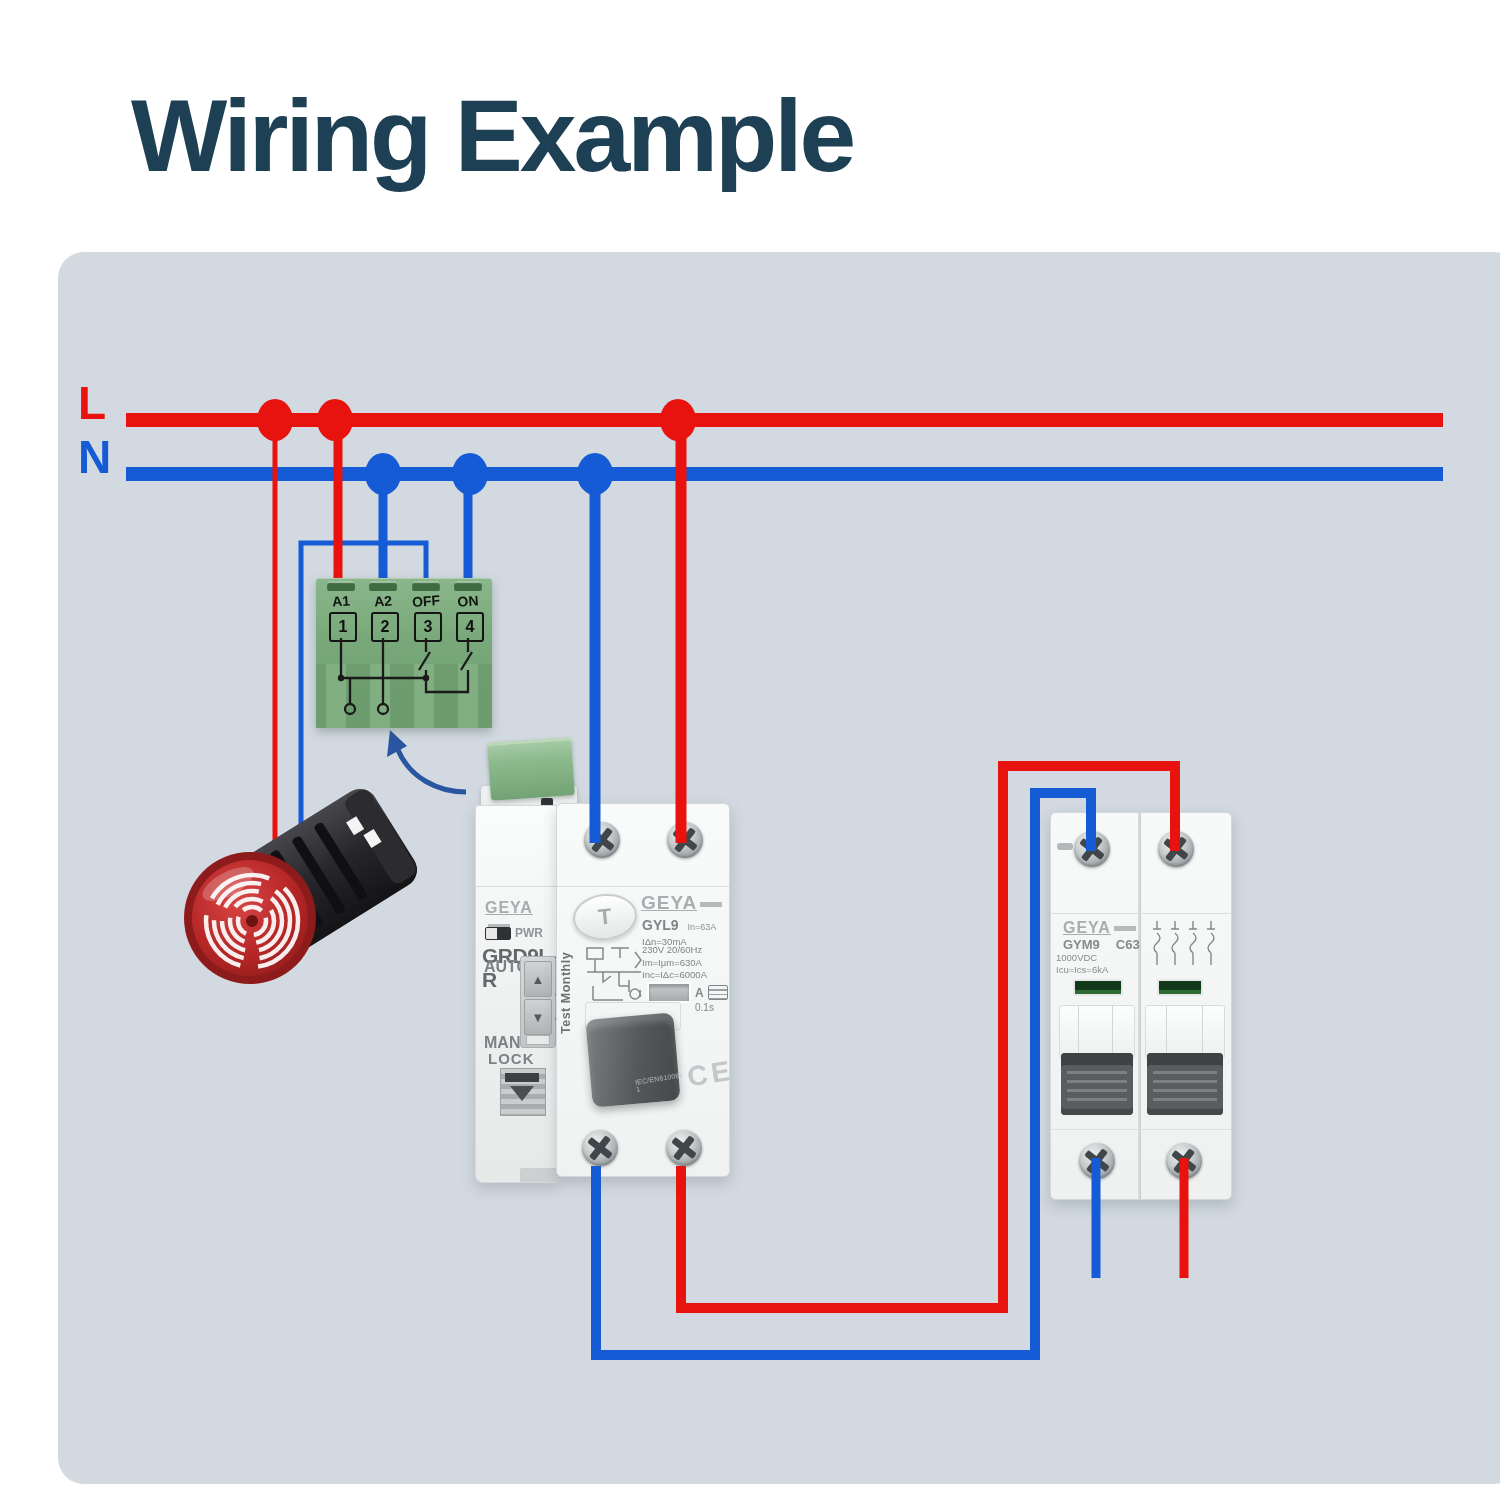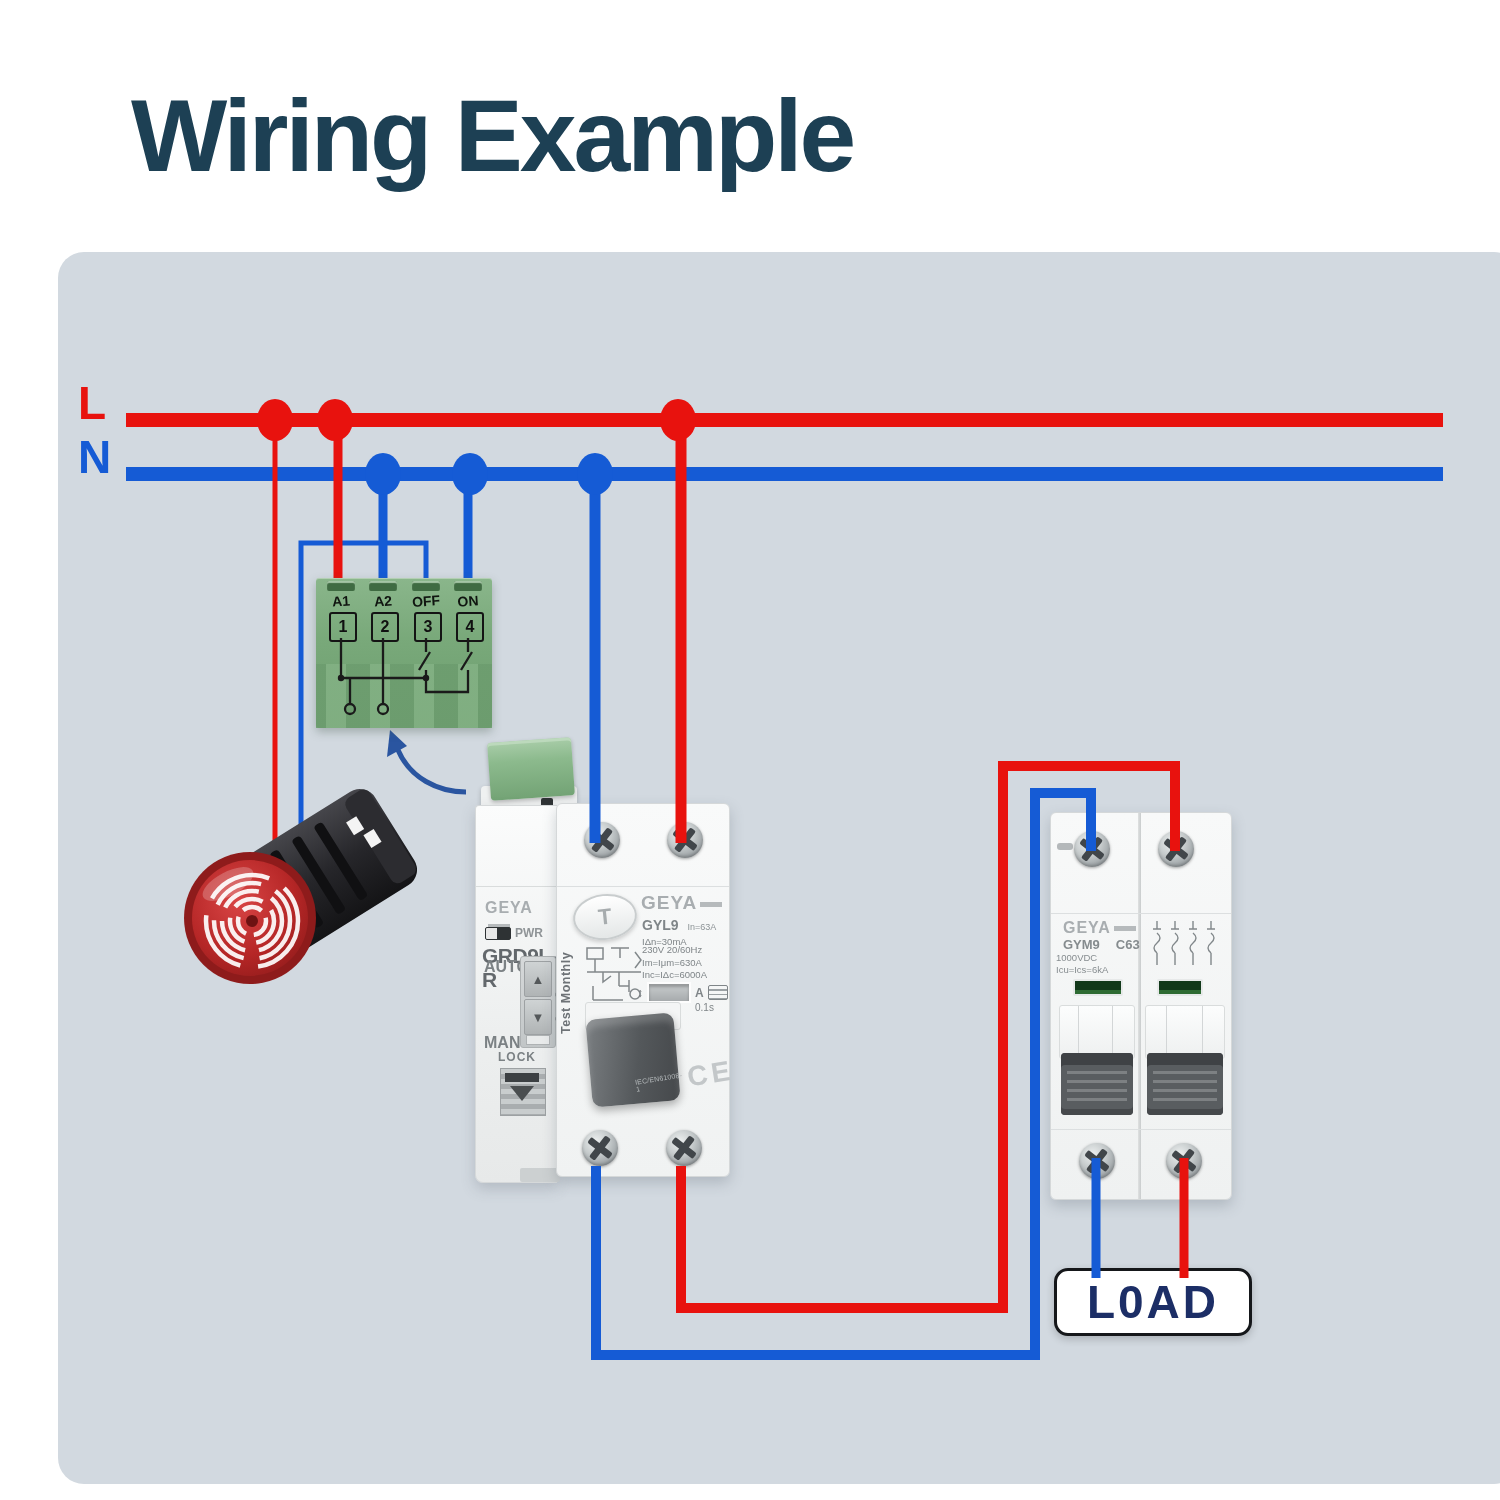--- a/index.html
+++ b/index.html
@@ -37,21 +37,21 @@
   .tb-num{top:34px;width:24px;height:26px;border:2.5px solid #141414;border-radius:3px;
           display:flex;align-items:center;justify-content:center;font-size:16px;font-weight:700;color:#101010;}
 
   
   .screw{position:absolute;width:36px;height:36px;border-radius:50%;
          background:radial-gradient(circle at 38% 32%,#eef1f1 0%,#c7cccd 40%,#9aa0a3 75%,#7f8689 100%);
          box-shadow:0 1px 3px rgba(0,0,0,.35), inset 0 -2px 3px rgba(0,0,0,.2);}
   .screw::before,.screw::after{content:"";position:absolute;left:50%;top:50%;background:#41464a;border-radius:2px;}
   .screw::before{width:27px;height:7px;transform:translate(-50%,-50%) rotate(38deg);}
   .screw::after{width:7px;height:27px;transform:translate(-50%,-50%) rotate(38deg);}
-  .brand{font-weight:700;color:#a8adb0;letter-spacing:1px;}
+  .brand{font-weight:700;color:#a8adb0;letter-spacing:1px;text-decoration:underline;}
   .brand .bar{display:inline-block;width:22px;height:5px;background:#b6babc;margin-left:3px;margin-bottom:2px;}
 
   
   .rcbo{left:437px;top:740px;width:253px;height:446px;}
   .plug-mount{left:6px;top:46px;width:96px;height:44px;background:#eff1f1;border-radius:4px;
               box-shadow:0 2px 5px rgba(0,0,0,.2);}
   .plug{left:14px;top:0px;width:84px;height:58px;border-radius:4px;transform:rotate(-4deg);
         background:linear-gradient(180deg,#a9cda9 0%,#8cba8d 35%,#73a375 100%);
         box-shadow:inset 0 3px 0 #bcd9bc,0 2px 4px rgba(0,0,0,.25);}
   .plug-pin{left:66px;top:58px;width:12px;height:20px;border-radius:2px;
@@ -70,21 +70,21 @@
   .manu{left:8px;top:228px;}
   .slider{left:44px;top:150px;width:34px;height:90px;border:1px solid #aeb2b3;border-radius:3px;
           background:linear-gradient(180deg,#d6d9da,#c2c6c7);}
   .sl-btn{left:3px;width:26px;height:34px;background:linear-gradient(180deg,#cfd3d4,#b0b4b5);
           border:1px solid #9da1a3;border-radius:2px;display:flex;align-items:center;justify-content:center;
           font-size:13px;color:#54585a;}
   .sl-up{top:4px;} .sl-dn{top:42px;}
   .sl-win{left:5px;top:78px;width:22px;height:8px;background:#e9ebeb;border:1px solid #aeb2b3;}
   .updown{left:74px;top:150px;height:90px;width:12px;font-size:42px;color:#75797c;
           transform:scaleY(1.9);transform-origin:center;line-height:90px;}
-  .lock-label{left:22px;top:244px;font-size:12px;font-weight:700;color:#7b8184;letter-spacing:1px;}
+  .lock-label{left:12px;top:244px;font-size:15px;font-weight:700;color:#7b8184;letter-spacing:1px;}
   .lock-slider{left:24px;top:262px;width:44px;height:46px;border:1px solid #9da1a3;
                background:repeating-linear-gradient(180deg,#c9cdce 0 5px,#a9adaf 5px 10px);}
   .lock-dark{left:4px;top:4px;width:34px;height:9px;background:#3c4043;}
   .lock-tri{left:9px;top:17px;width:0;height:0;border-left:12px solid transparent;
             border-right:12px solid transparent;border-top:15px solid #4a4e50;}
   .foot{left:44px;top:362px;width:40px;height:14px;background:#ccd0d1;border-radius:2px;}
 
   .rmod{left:81px;top:63px;width:172px;height:372px;border-radius:6px;
         background:linear-gradient(180deg,#f9fafa,#f0f2f2);
         border:1px solid #d5d8d9;box-shadow:0 6px 14px rgba(90,100,110,.28);}
@@ -332,21 +332,20 @@
         <div class="th-ridges"></div>
       </div>
     <div class="abs th" style="left:96px;width:76px;height:62px">
         <div class="th-ridges"></div>
       </div>
     <div class="abs mcb-bot-seam"></div>
     <div class="screw" style="left:28px;top:330px"></div>
     <div class="screw" style="left:115px;top:330px"></div>
   </div>
 
-  <div class="abs loadbox">L0AD</div>
 
   <svg class="layer">
     <path class="w-blue" stroke-width="11" d="M557,474 V843"></path>
     <path class="w-red" stroke-width="11" d="M643,420 V843"></path>
     <path class="w-blue" stroke-width="10" d="M558,1166 V1355 H997 V793 H1053 V851"></path>
     <path class="w-red" stroke-width="10" d="M643,1166 V1308 H965 V766 H1137 V851"></path>
     <path class="w-blue" stroke-width="9" d="M1058,1158 V1278"></path>
     <path class="w-red" stroke-width="9" d="M1146,1158 V1278"></path>
     <ellipse class="dot-red" cx="237" cy="420" rx="18" ry="21"></ellipse>
     <ellipse class="dot-red" cx="297" cy="420" rx="18" ry="21"></ellipse>

